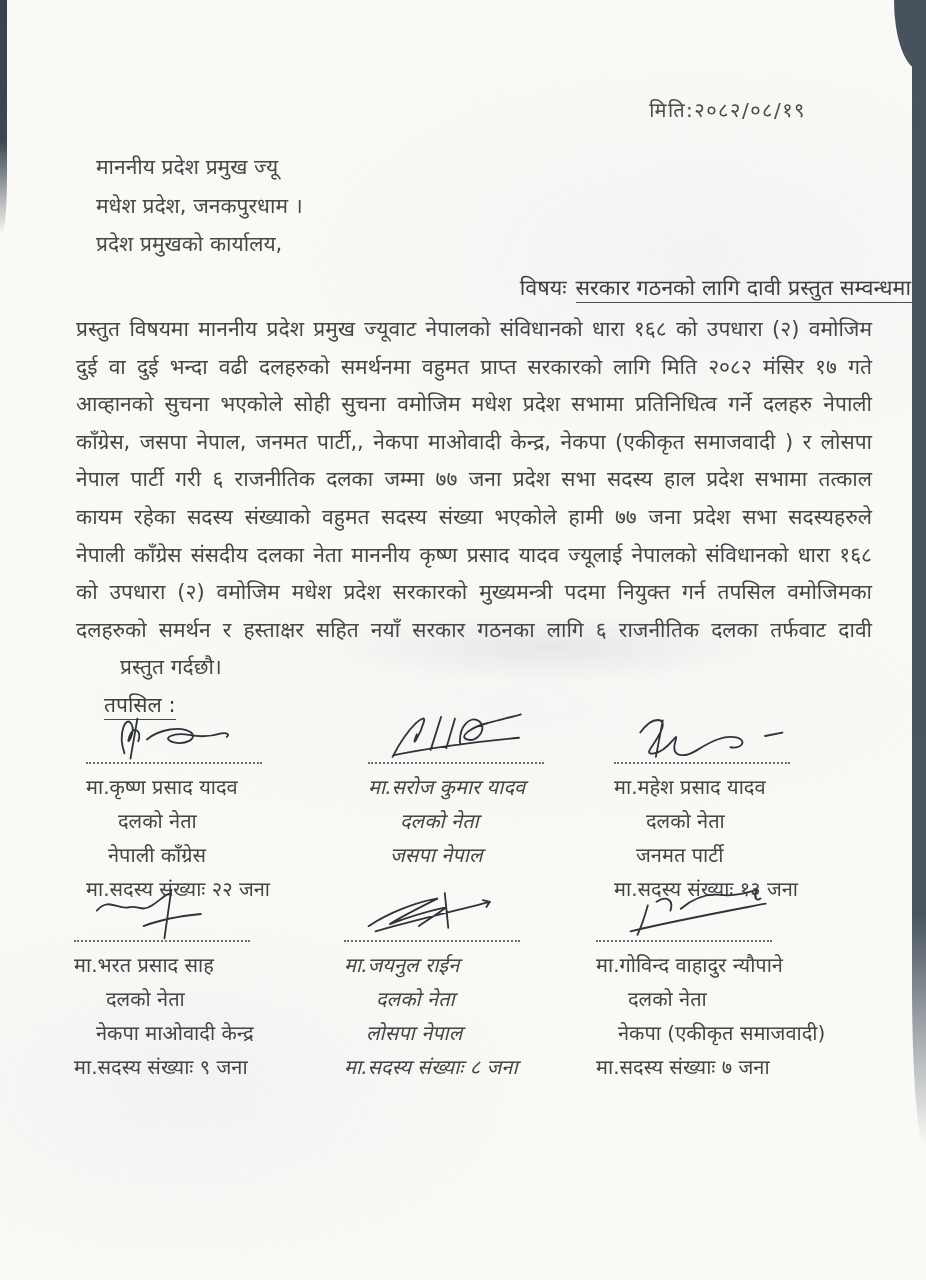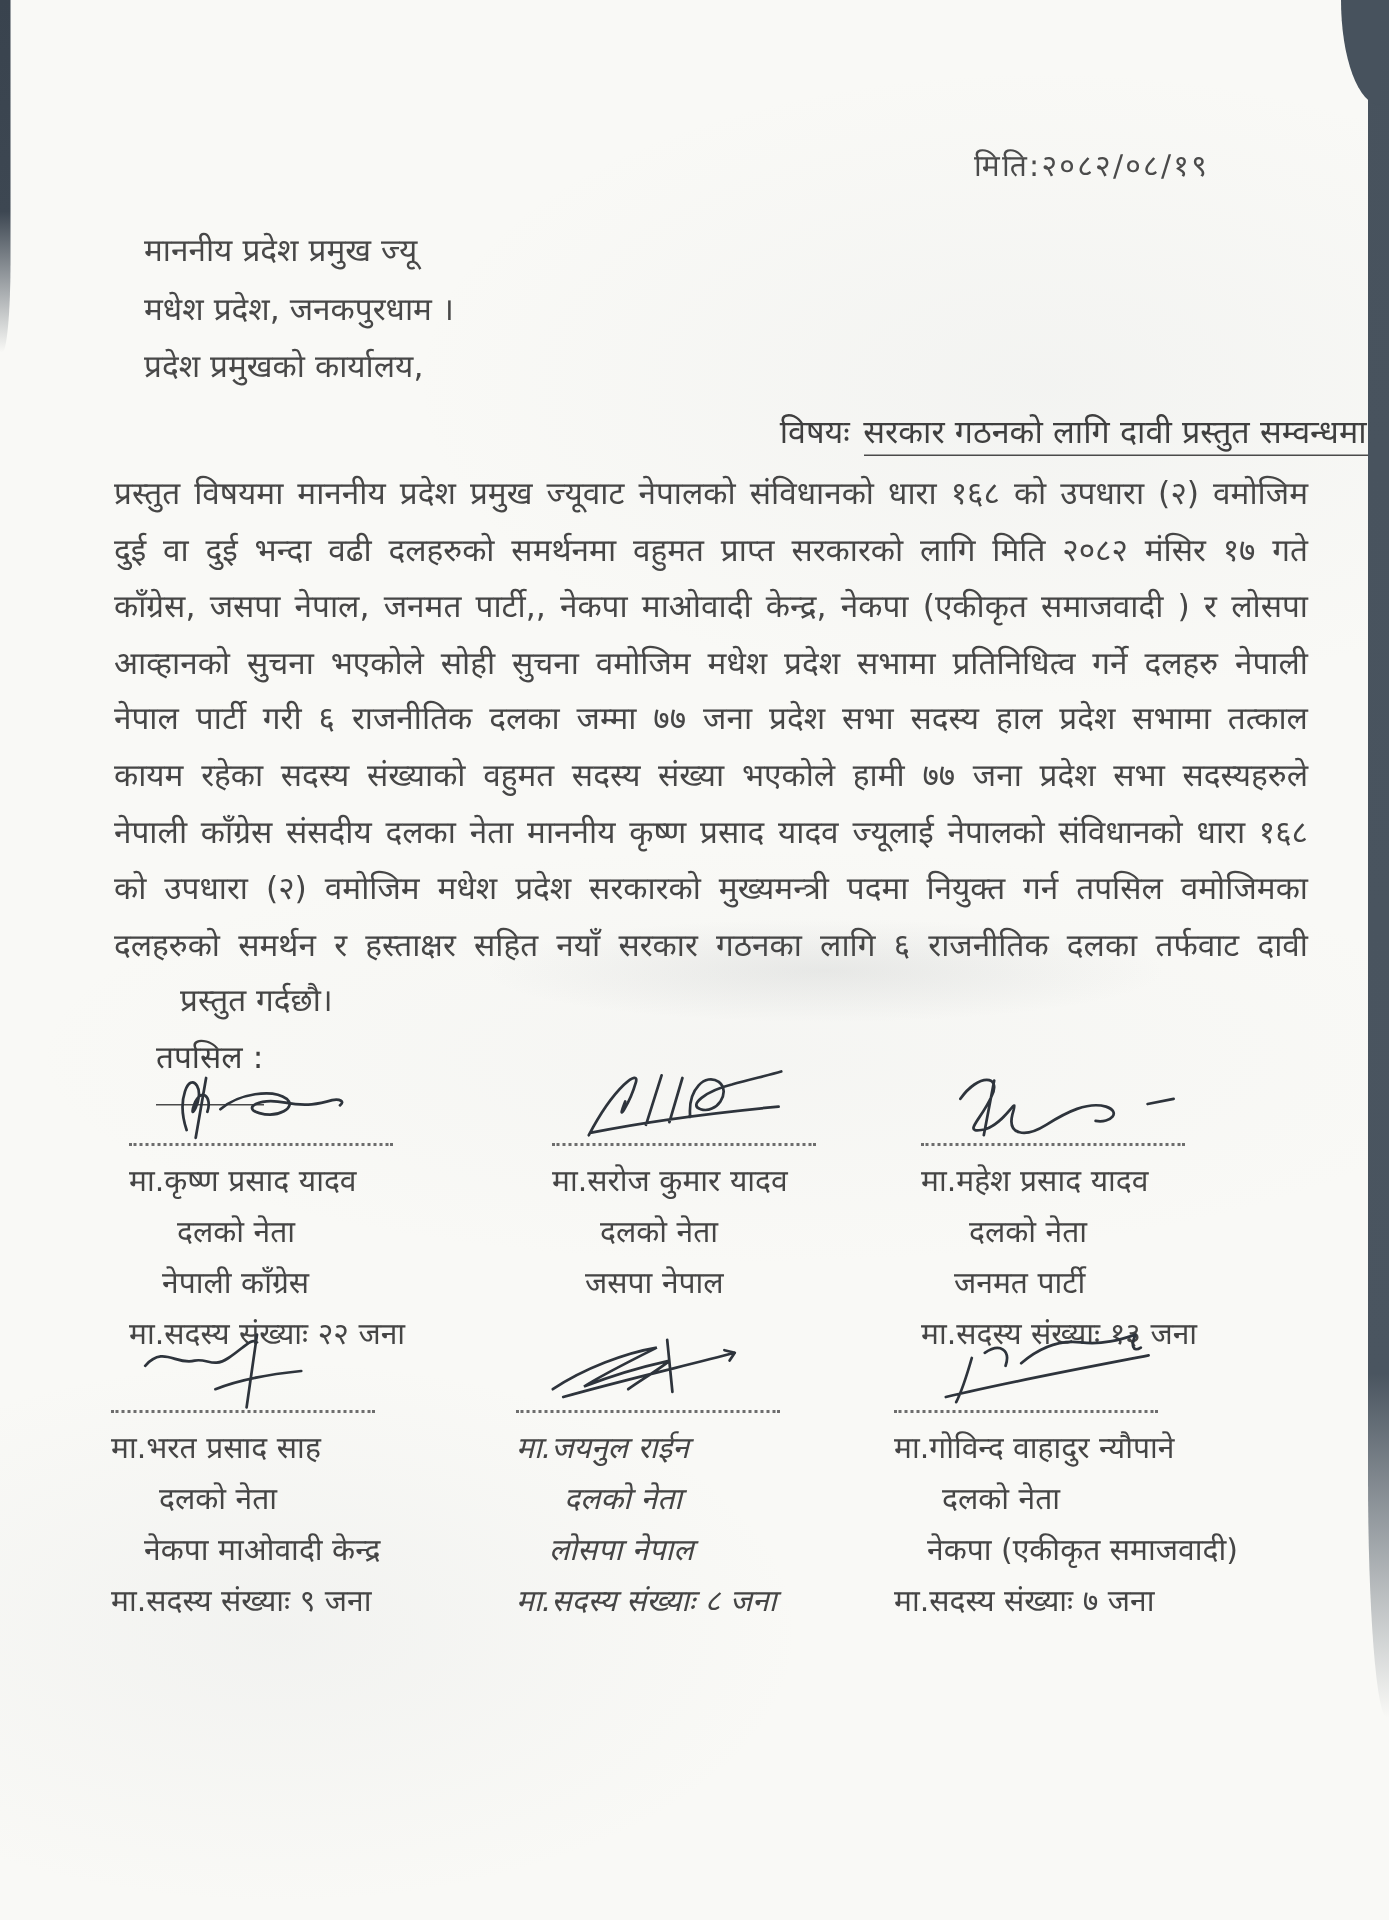--- a/index.html
+++ b/index.html
@@ -52,28 +52,28 @@
   .body-text {
     position:absolute; top:311px; left:76px; width:796px;
     font-size:21px; line-height:37.6px; color:#464646;
   }
   .body-line { text-align:justify; text-align-last:justify; }
   .body-line.last { text-align-last:left;margin-left:44px; }
 
   .schedule-heading {
     position:absolute; top:690px; left:104px;
     font-size:21px; color:#3f3f3f;
-    border-bottom:1.6px solid #4a4a4a; padding-bottom:18px;
+    border-bottom:1.6px solid #4a4a4a; padding-bottom:1px;
   }
 
   .sig-row { position:absolute; display:flex;justify-content:space-between; }
   .sig-row1 { top:710px; left:86px; width:800px; }
   .sig-row2 { top:888px; left:74px; width:824px; }
   .sig-row1 .sig-block:nth-child(1){ width:282px; }
-  .sig-row1 .sig-block:nth-child(2){ width:246px; }
+  .sig-row1 .sig-block:nth-child(2){ width:246px;font-style:italic; }
   .sig-row1 .sig-block:nth-child(3){ width:272px; }
   .sig-row2 .sig-block:nth-child(1){ width:270px; }
   .sig-row2 .sig-block:nth-child(2){ width:252px;font-style:italic; }
   .sig-row2 .sig-block:nth-child(3){ width:302px; }
 
   .sig-art { height:52px; position:relative; }
   .sig-art svg { position:absolute; left:6px; top:0; }
   .dotline {
     width:176px; border-bottom:2.2px dotted #6d6d6d; height:0; margin:0 0 6px 0;
   }
@@ -98,22 +98,22 @@
     <div>प्रदेश प्रमुखको कार्यालय,</div>
   </div>
 
   <div class="subject-row">
     <span>विषयः</span><span class="subject-underlined">सरकार गठनको लागि दावी प्रस्तुत सम्वन्धमा ।</span>
   </div>
 
   <div class="body-text">
     <div class="body-line">प्रस्तुत विषयमा माननीय प्रदेश प्रमुख ज्यूवाट नेपालको संविधानको धारा १६८ को उपधारा (२) वमोजिम</div>
     <div class="body-line">दुई वा दुई भन्दा वढी दलहरुको समर्थनमा वहुमत प्राप्त सरकारको लागि मिति २०८२ मंसिर १७ गते</div>
+    <div class="body-line">आव्हानको सुचना भएकोले सोही सुचना वमोजिम मधेश प्रदेश सभामा प्रतिनिधित्व गर्ने दलहरु नेपाली</div>
     <div class="body-line">काँग्रेस, जसपा नेपाल, जनमत पार्टी,, नेकपा माओवादी केन्द्र, नेकपा (एकीकृत समाजवादी ) र लोसपा</div>
-    <div class="body-line">आव्हानको सुचना भएकोले सोही सुचना वमोजिम मधेश प्रदेश सभामा प्रतिनिधित्व गर्ने दलहरु नेपाली</div>
     <div class="body-line">नेपाल पार्टी गरी ६ राजनीतिक दलका जम्मा ७७ जना प्रदेश सभा सदस्य हाल प्रदेश सभामा तत्काल</div>
     <div class="body-line">कायम रहेका सदस्य संख्याको वहुमत सदस्य संख्या भएकोले हामी ७७ जना प्रदेश सभा सदस्यहरुले</div>
     <div class="body-line">नेपाली काँग्रेस संसदीय दलका नेता माननीय कृष्ण प्रसाद यादव ज्यूलाई नेपालको संविधानको धारा १६८</div>
     <div class="body-line">को उपधारा (२) वमोजिम मधेश प्रदेश सरकारको मुख्यमन्त्री पदमा नियुक्त गर्न तपसिल वमोजिमका</div>
     <div class="body-line">दलहरुको समर्थन र हस्ताक्षर सहित नयाँ सरकार गठनका लागि ६ राजनीतिक दलका तर्फवाट दावी</div>
     <div class="body-line last">प्रस्तुत गर्दछौ।</div>
   </div>
 
   <div class="schedule-heading">तपसिल :</div>
 

